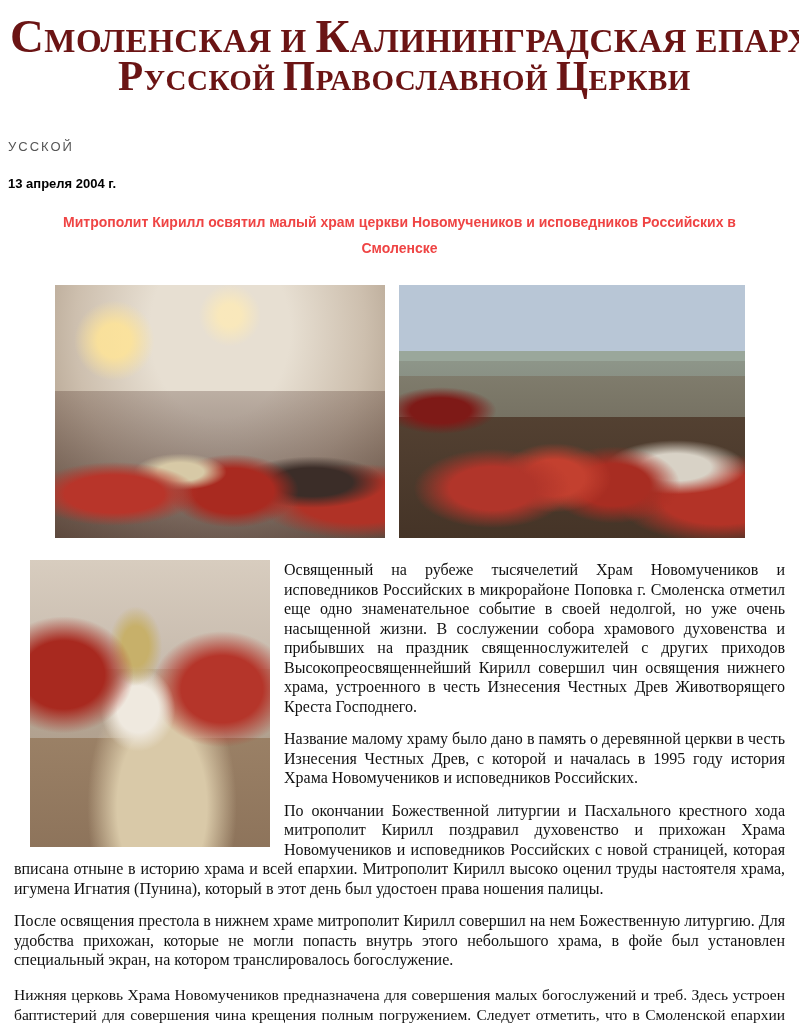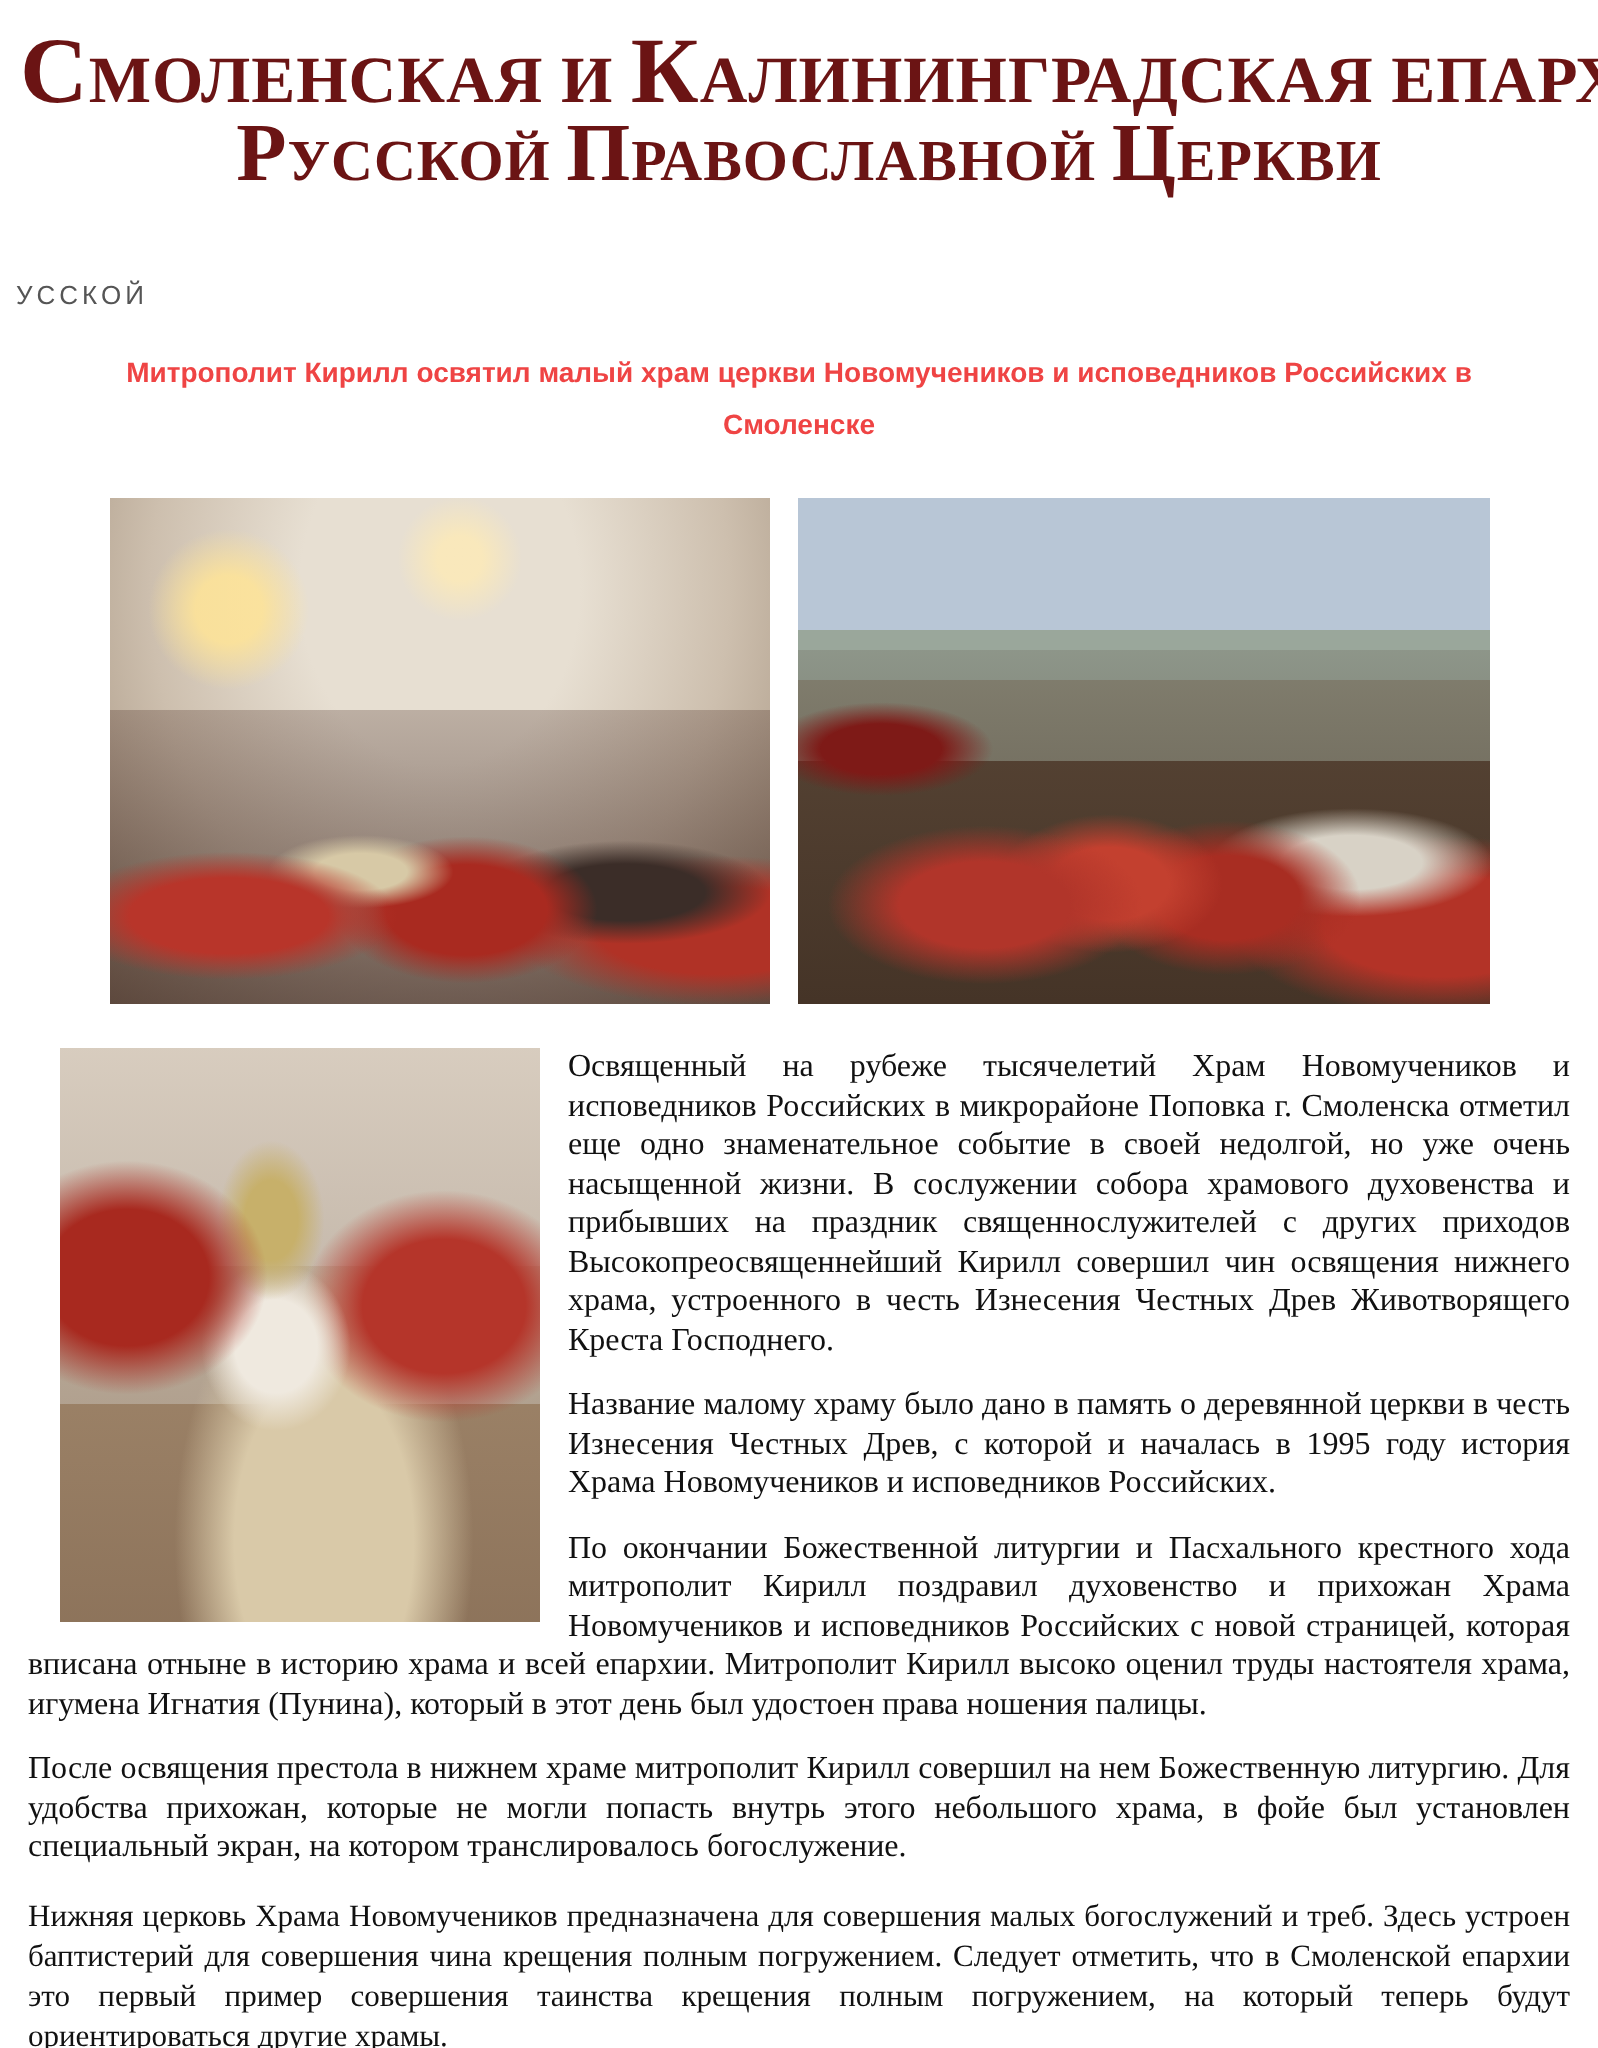--- a/index.html
+++ b/index.html
@@ -179,20 +179,21 @@
 
 <div class="page">
 
   <div class="masthead">
     <div class="line1"><span class="cap">С</span><span>МОЛЕНСКАЯ И </span><span class="cap">К</span><span>АЛИНИНГРАДСКАЯ ЕПАРХИЯ</span></div>
     <div class="line2"><span class="cap">Р</span><span>УССКОЙ </span><span class="cap">П</span><span>РАВОСЛАВНОЙ </span><span class="cap">Ц</span><span>ЕРКВИ</span></div>
   </div>
 
   <div class="section-label">УССКОЙ</div>
 
+  <div class="article-date">13 апреля 2004 г.</div>
 
   <h1 class="article-title">Митрополит Кирилл освятил малый храм церкви Новомучеников и исповедников Российских в Смоленске</h1>
 
   <div class="photo-row">
     <div class="photo photo-1 p1"></div>
     <div class="photo photo-2 p2"></div>
   </div>
 
   <div class="body-wrap">
     <div class="photo photo-3 p3"></div>

